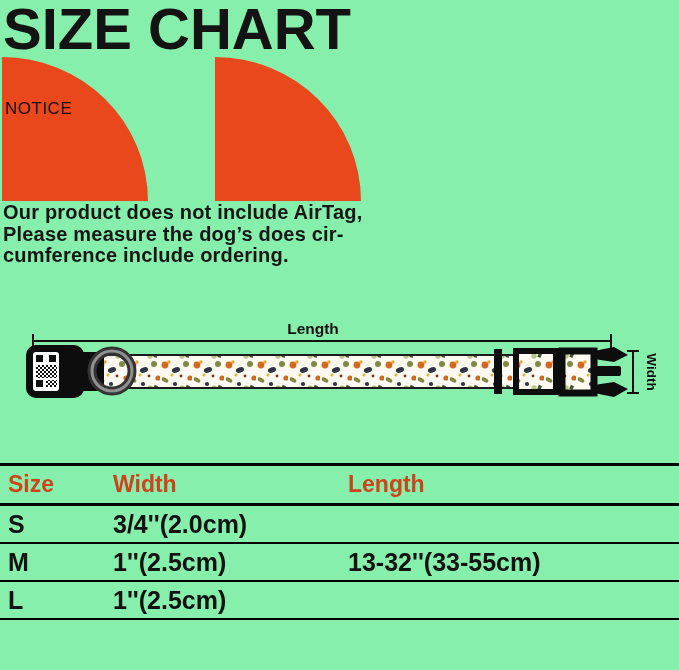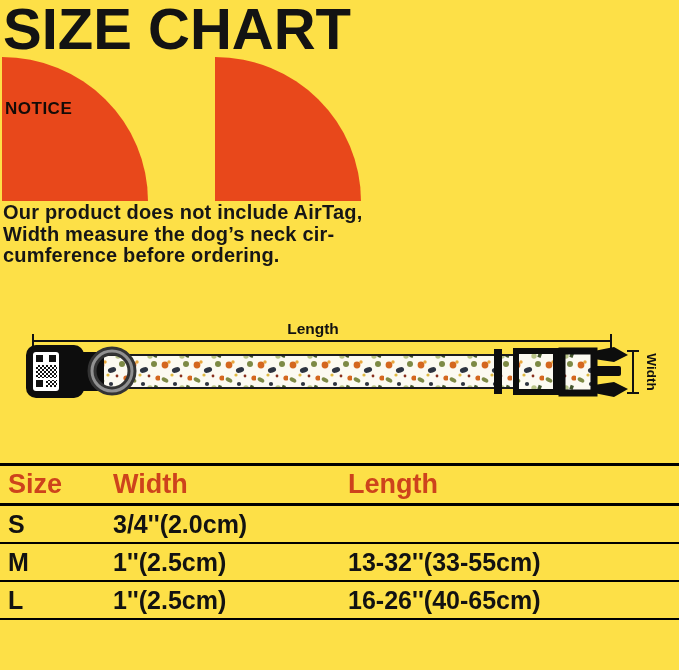--- a/index.html
+++ b/index.html
@@ -1,66 +1,66 @@
 <!DOCTYPE html>
 <html style="--accent: #E8481B; --table_header: #CD431C;"><head>
 <meta charset="utf-8">
 <style>
   html,body{margin:0;padding:0;background:#fff;}
   .canvas{
-    position:relative;width:679px;height:670px;background:#fde047;overflow:hidden;
+    position:relative;width:679px;height:670px;background:#86efac;overflow:hidden;
     font-family:"Liberation Sans", sans-serif;color:#111;
   }
   .title{
     position:absolute;left:3px;top:0;font-size:58px;font-weight:bold;
     line-height:1;letter-spacing:0px;color:#131313;white-space:nowrap;
   }
   .q-shape{
     position:absolute;top:57px;width:146px;height:144px;
     background:var(--accent,#E8481B);border-radius:0 100% 0 0;
   }
   .q-shape.one{left:2px;}
   .q-shape.two{left:215px;}
   .notice-badge{
-    position:absolute;left:3px;top:42px;font-size:17px;font-weight:bold;
+    position:absolute;left:3px;top:42px;font-size:17px;font-weight:normal;
     color:#140b07;letter-spacing:.5px;
   }
   .notice-text{
     position:absolute;left:3px;top:202px;font-size:20px;font-weight:bold;
     line-height:21.5px;color:#161616;letter-spacing:.2px;white-space:nowrap;
   }
   .collar-wrap{position:absolute;left:0;top:295px;width:679px;height:115px;}
   .size-table{
     position:absolute;left:0;top:463px;width:679px;
     border-top:3px solid #000;
   }
   .tr{display:grid;grid-template-columns:113px 235px 1fr;align-items:center;}
   .tr > div:first-child{padding-left:8px;}
-  .thead{height:37px;border-bottom:3px solid #000;font-size:27px;font-weight:bold;
+  .thead{height:37px;border-bottom:3px solid #000;font-size:23px;font-weight:bold;
          color:var(--table_header,#CD431C);}
   .trow{height:36px;border-bottom:2px solid #000;font-size:25px;font-weight:bold;
         color:#121212;white-space:nowrap;}
   svg text{font-family:"Liberation Sans", sans-serif;}
 </style>
 </head>
 <body>
 
 <div class="canvas">
 
   <div class="title">SIZE CHART</div>
 
   <div class="q-shape one">
     <div class="notice-badge">NOTICE</div>
   </div>
   <div class="q-shape two"></div>
 
   <div class="notice-text">
     <div>Our product does not include AirTag,</div>
-    <div>Width measure the dog’s neck cir-</div>
-    <div>cumference before ordering.</div>
+    <div>Please measure the dog’s does cir-</div>
+    <div>cumference include ordering.</div>
   </div>
 
   <div class="collar-wrap">
     <svg width="679" height="115" viewBox="0 0 679 115">
       <defs>
         <pattern id="floral" patternUnits="userSpaceOnUse" width="32" height="32">
           <rect width="32" height="32" fill="#fcfaf1"></rect>
           <circle cx="5" cy="6" r="3.4" fill="#d4671f"></circle>
           <circle cx="9" cy="3" r="1.7" fill="#e8a63c"></circle>
           <ellipse cx="16" cy="11" rx="4.2" ry="2.6" fill="#2e3440" transform="rotate(-18 16 11)"></ellipse>
@@ -136,17 +136,16 @@
       <div>3/4''(2.0cm)</div>
     </div>
     <div class="tr trow">
       <div>M</div>
       <div>1''(2.5cm)</div>
       <div>13-32''(33-55cm)</div>
     </div>
     <div class="tr trow">
       <div>L</div>
       <div>1''(2.5cm)</div>
-      <div>16-26''(40-65cm)</div>
     </div>
   </div>
 
 </div>
 
 </body></html>

